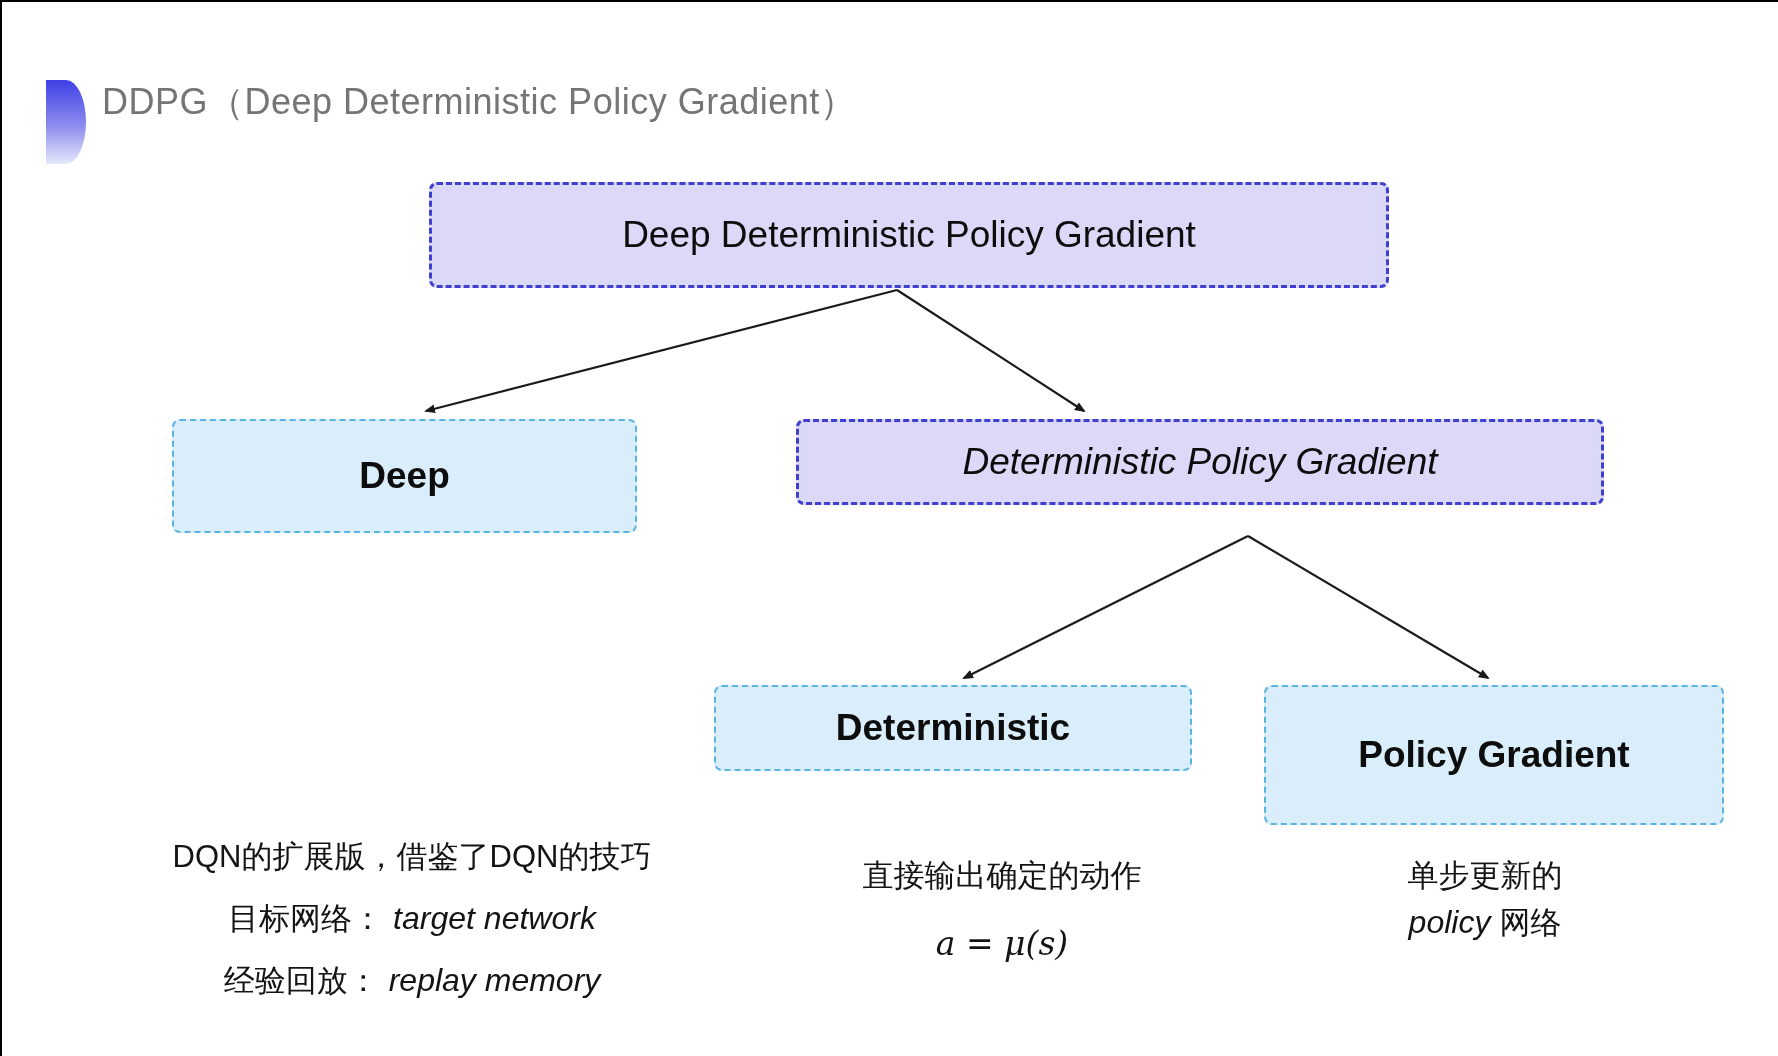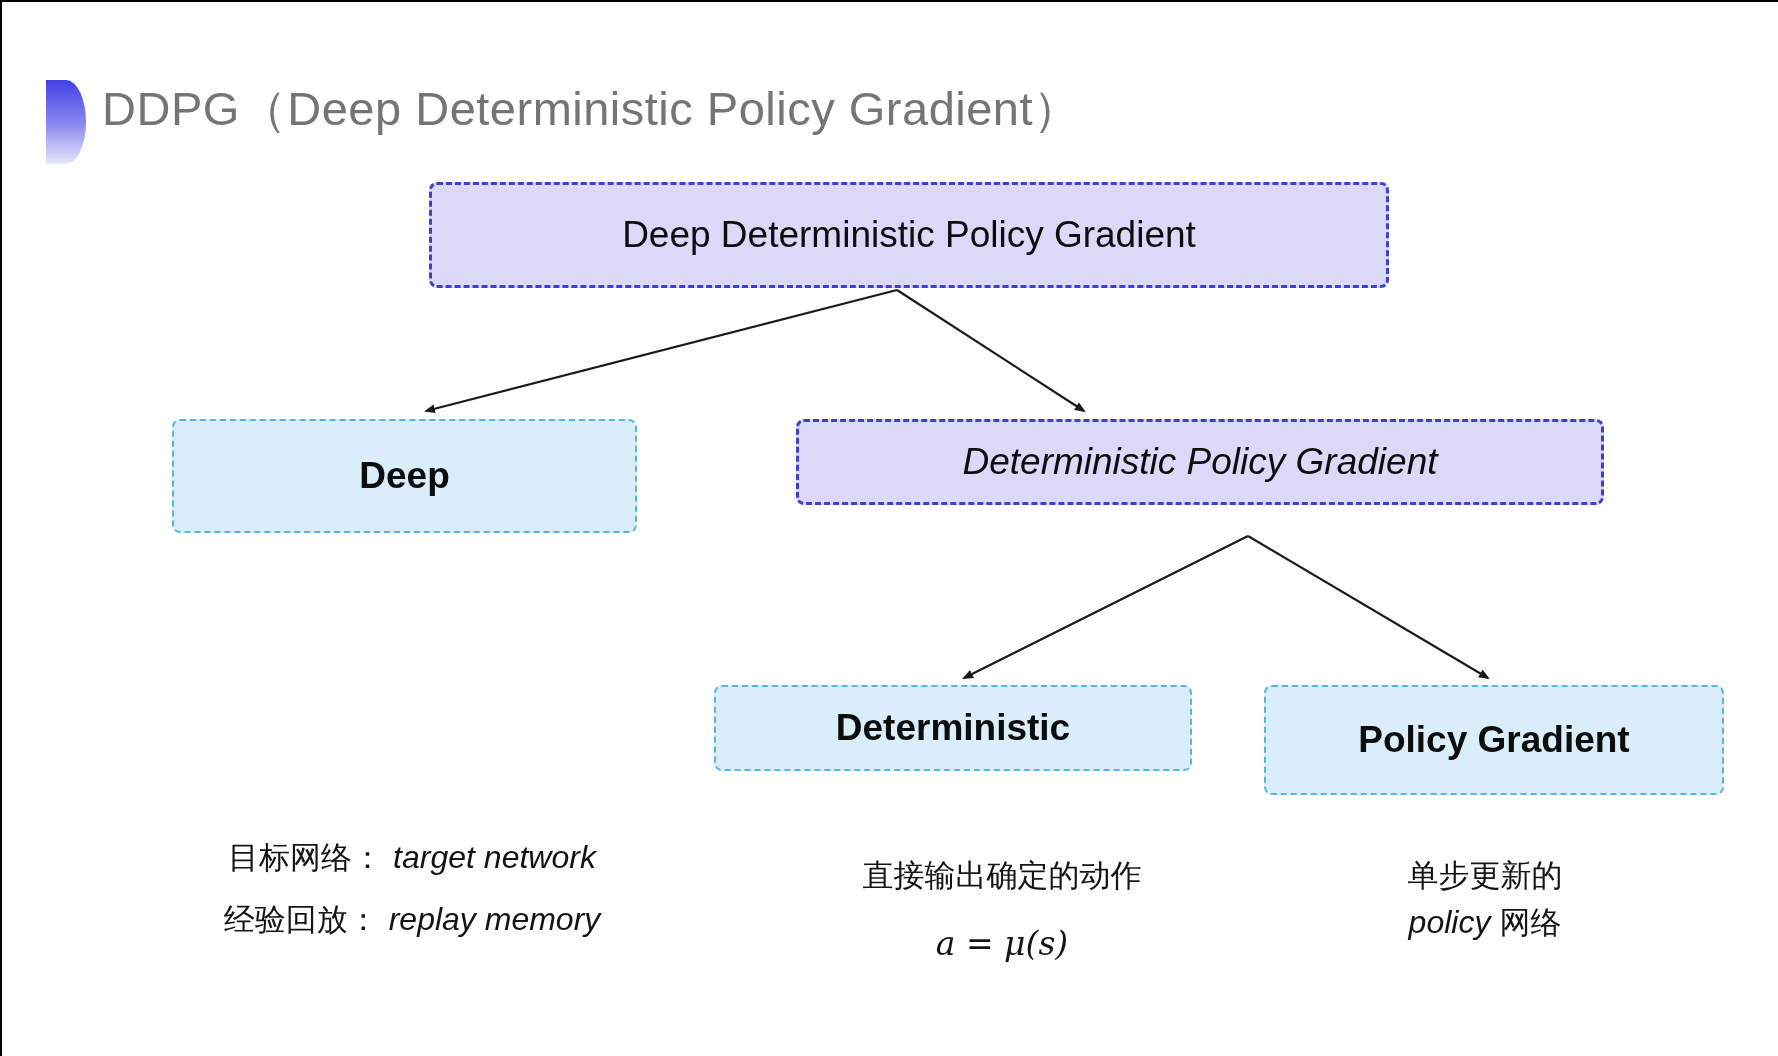--- a/index.html
+++ b/index.html
@@ -20,21 +20,21 @@
   .title-bullet {
     position: absolute;
     left: 44px; top: 78px;
     width: 40px; height: 84px;
     border-radius: 0 50% 50% 0;
     background: linear-gradient(to bottom, var(--c-bullet-top, #4040e6) 0%, #8d8def 55%, var(--c-bullet-bottom, #e6e8fb) 100%);
   }
   .page-title {
     position: absolute;
     left: 100px; top: 76px;
-    font-size: 47px;
+    font-size: 36px;
     font-weight: 500;
     letter-spacing: 0.5px;
     color: var(--c-title-gray, #757575);
     white-space: nowrap;
   }
 
   
   .node {
     position: absolute;
     box-sizing: border-box;
@@ -53,21 +53,21 @@
   }
   .node.blue {
     background: var(--c-blue-fill, #d9eefa);
     border: 2px dashed var(--c-blue-border, #5ab4e0);
     font-weight: bold;
   }
   #node-ddpg          { left: 427px;  top: 180px; width: 960px; height: 106px; }
   #node-deep          { left: 170px;  top: 417px; width: 465px; height: 114px; }
   #node-dpg           { left: 794px;  top: 417px; width: 808px; height: 86px; font-style: italic; }
   #node-deterministic { left: 712px;  top: 683px; width: 478px; height: 86px; }
-  #node-pg            { left: 1262px; top: 683px; width: 460px; height: 110px; }
+  #node-pg            { left: 1262px; top: 683px; width: 460px; height: 140px; }
 
   
   #arrow-layer {
     position: absolute;
     left: 0; top: 0;
     width: 1778px; height: 1056px;
     pointer-events: none;
   }
   #arrow-layer line {
     stroke: var(--c-arrow, #1a1a1a);
@@ -136,20 +136,21 @@
 
   <div id="node-deterministic" class="node blue">
     <span>Deterministic</span>
   </div>
 
   <div id="node-pg" class="node blue">
     <span>Policy Gradient</span>
   </div>
 
   <div id="note-deep" class="note">
+    <div class="line">DQN的扩展版，借鉴了DQN的技巧</div>
     <div class="line">
       <span>目标网络：</span><span class="term">target network</span>
     </div>
     <div class="line">
       <span>经验回放：</span><span class="term">replay memory</span>
     </div>
   </div>
 
   <div id="note-deterministic" class="note">
     <div class="line">直接输出确定的动作</div>

